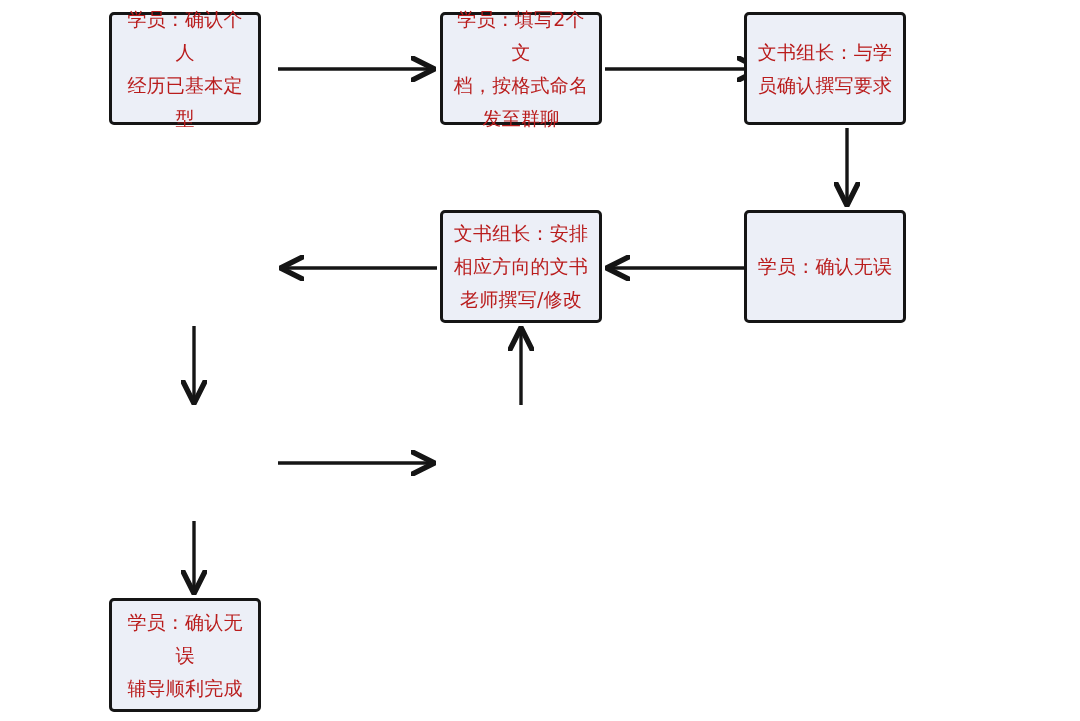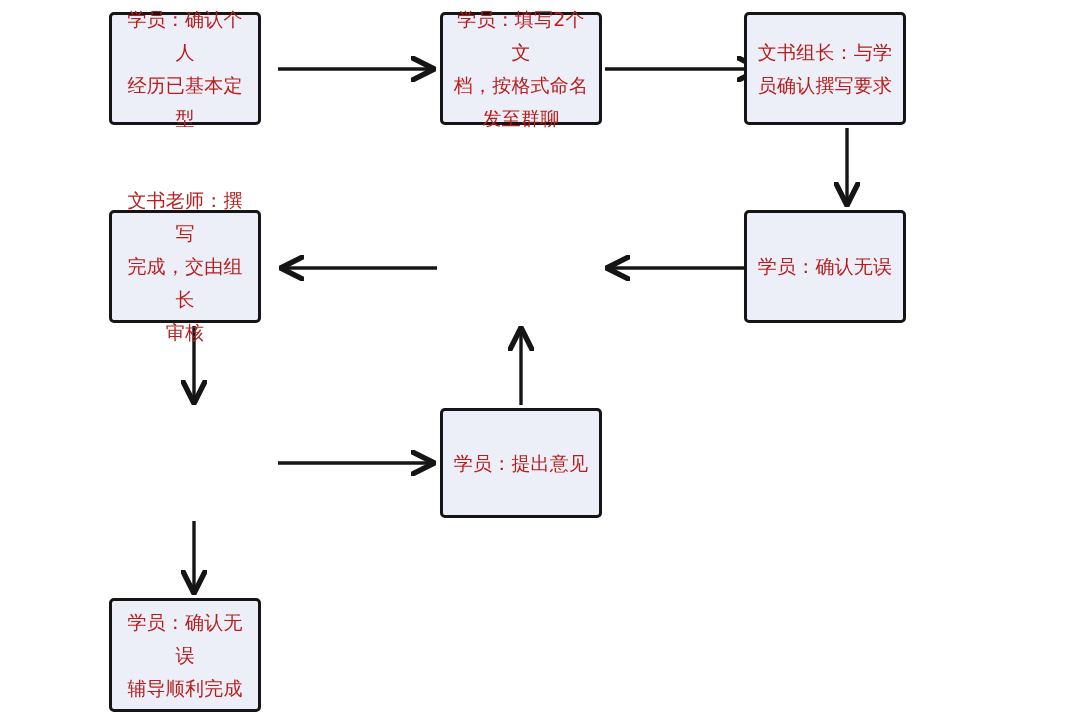--- a/index.html
+++ b/index.html
@@ -104,30 +104,27 @@
 
   <div class="node n-col-right n-row1">
     <span class="node-label">文书组长：与学
 员确认撰写要求</span>
   </div>
 
   <div class="node n-col-right n-row2">
     <span class="node-label">学员：确认无误</span>
   </div>
 
-
-  <div class="node n-col-left n-row2">
-    <span class="node-label">文书老师：撰写
-完成，交由组长
-审核</span>
+  <div class="node n-col-mid n-row2">
+    <span class="node-label">文书组长：安排
+相应方向的文书
+老师撰写/修改</span>
   </div>
 
 
-  <div class="node n-col-mid n-row3">
-    <span class="node-label">学员：提出意见</span>
-  </div>
+
 
   <div class="node n-col-left n-row4">
     <span class="node-label">学员：确认无误
 辅导顺利完成</span>
   </div>
 
 </div>
 
 </body></html>

